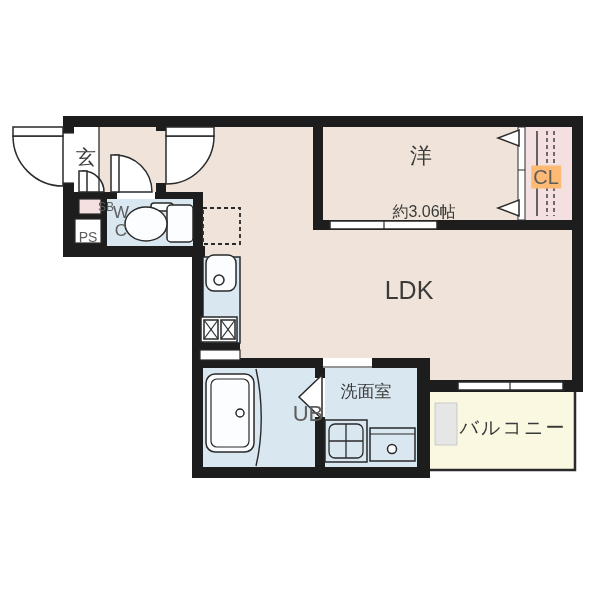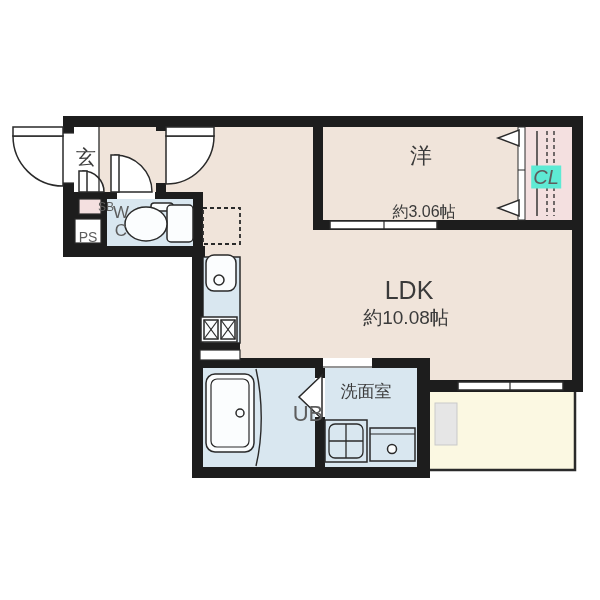--- a/index.html
+++ b/index.html
@@ -162,18 +162,18 @@
 
   <div class="label" style="left:86px;top:157px;font-size:20px;">玄</div>
   <div class="label muted" style="left:106px;top:207px;font-size:12px;">SB</div>
   <div class="label muted" style="left:88px;top:237px;font-size:14px;">PS</div>
   <div class="label muted" style="left:121px;top:222px;font-size:17px;">
     <div>W</div>
     <div>C</div>
   </div>
   <div class="label" style="left:421px;top:156px;font-size:22px;">洋</div>
   <div class="label" style="left:424px;top:180px;font-size:16px;margin-top:32px;">約3.06帖</div>
-  <div class="label muted" style="left:546px;top:177px;font-size:20px;background:#5eead4;padding:1px 2px;font-style:italic;">CL</div>
+  <div class="label muted" style="left:546px;top:177px;font-size:20px;background:#fdba74;padding:1px 2px;">CL</div>
   <div class="label" style="left:409px;top:290px;font-size:25px;text-align:center;">LDK</div>
-  <div class="label" style="left:406px;top:318px;font-size:19px;">約10.08帖</div>
   <div class="label muted" style="left:282px;top:414px;font-size:22px;margin-left:26px;">UB</div>
   <div class="label" style="left:366px;top:392px;font-size:17px;text-align:right;">洗面室</div>
+  <div class="label" style="left:513px;top:428px;font-size:19px;letter-spacing:2px;">バルコニー</div>
 </div>
 
 </body></html>

